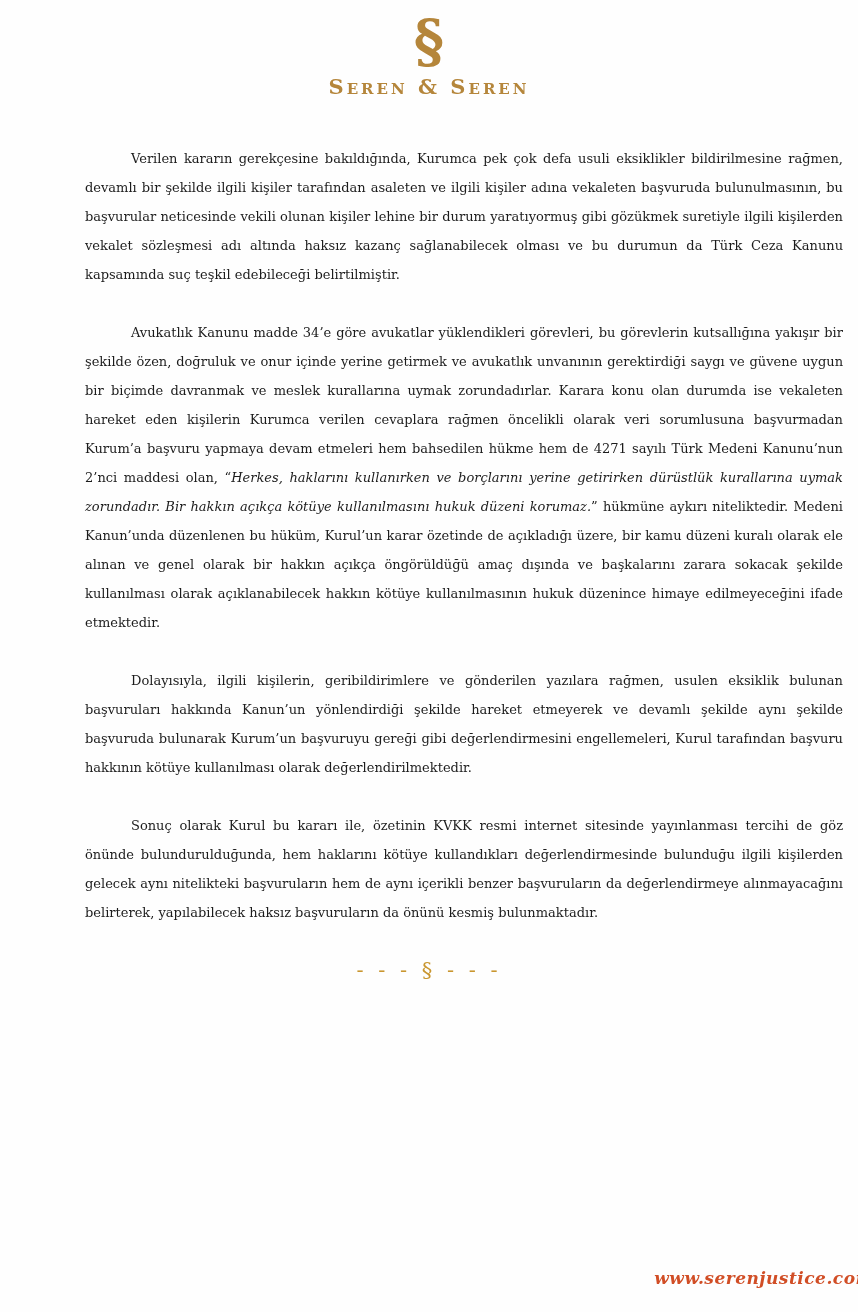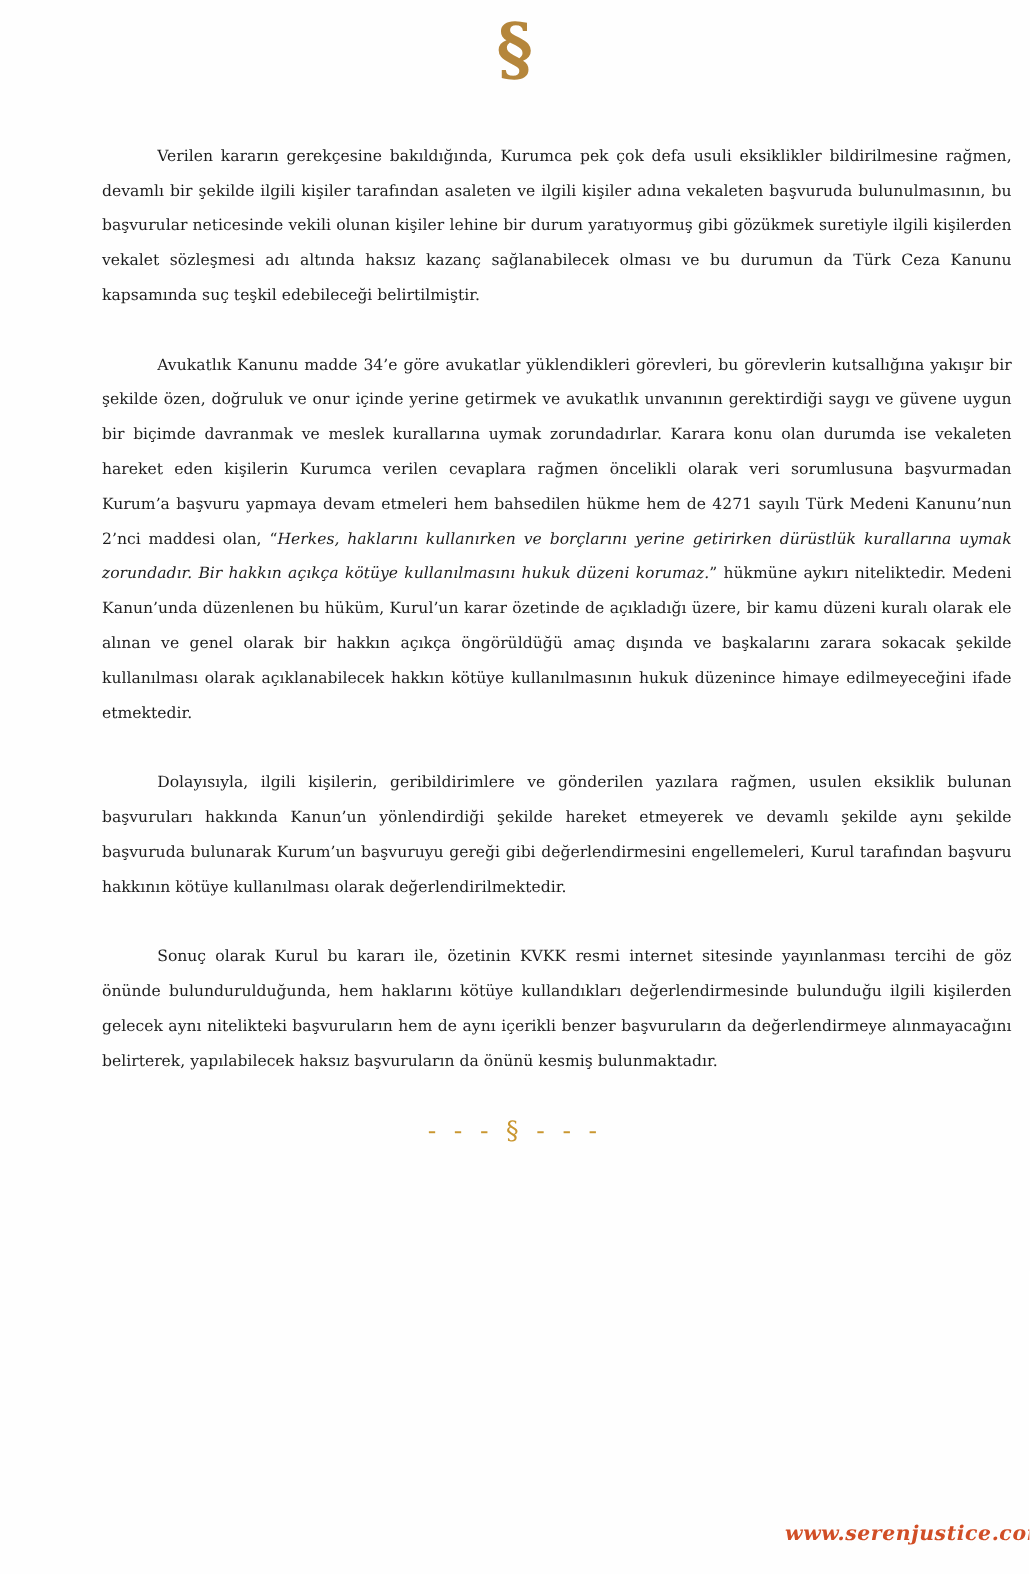--- a/index.html
+++ b/index.html
@@ -80,20 +80,21 @@
     letter-spacing: 0.5px;
   }
 </style>
 </head>
 <body>
 
 <div class="page">
 
   <div class="logo-block">
     <div class="logo-mark">§</div>
+    <div class="brand-name">Seren &amp; Seren</div>
   </div>
 
   <div class="doc-body">
     <p><span>Verilen kararın gerekçesine bakıldığında, Kurumca pek çok defa usuli eksiklikler bildirilmesine rağmen, devamlı bir şekilde ilgili kişiler tarafından asaleten ve ilgili kişiler adına vekaleten başvuruda bulunulmasının, bu başvurular neticesinde vekili olunan kişiler lehine bir durum yaratıyormuş gibi gözükmek suretiyle ilgili kişilerden vekalet sözleşmesi adı altında haksız kazanç sağlanabilecek olması ve bu durumun da Türk Ceza Kanunu kapsamında suç teşkil edebileceği belirtilmiştir.</span></p>
     <p><span>Avukatlık Kanunu madde 34’e göre avukatlar yüklendikleri görevleri, bu görevlerin kutsallığına yakışır bir şekilde özen, doğruluk ve onur içinde yerine getirmek ve avukatlık unvanının gerektirdiği saygı ve güvene uygun bir biçimde davranmak ve meslek kurallarına uymak zorundadırlar. Karara konu olan durumda ise vekaleten hareket eden kişilerin Kurumca verilen cevaplara rağmen öncelikli olarak veri sorumlusuna başvurmadan Kurum’a başvuru yapmaya devam etmeleri hem bahsedilen hükme hem de 4271 sayılı Türk Medeni Kanunu’nun 2’nci maddesi olan, “</span><span class="seg-italic">Herkes, haklarını kullanırken ve borçlarını yerine getirirken dürüstlük kurallarına uymak zorundadır. Bir hakkın açıkça kötüye kullanılmasını hukuk düzeni korumaz.</span><span>” hükmüne aykırı niteliktedir. Medeni Kanun’unda düzenlenen bu hüküm, Kurul’un karar özetinde de açıkladığı üzere, bir kamu düzeni kuralı olarak ele alınan ve genel olarak bir hakkın açıkça öngörüldüğü amaç dışında ve başkalarını zarara sokacak şekilde kullanılması olarak açıklanabilecek hakkın kötüye kullanılmasının hukuk düzenince himaye edilmeyeceğini ifade etmektedir.</span></p>
     <p><span>Dolayısıyla, ilgili kişilerin, geribildirimlere ve gönderilen yazılara rağmen, usulen eksiklik bulunan başvuruları hakkında Kanun’un yönlendirdiği şekilde hareket etmeyerek ve devamlı şekilde aynı şekilde başvuruda bulunarak Kurum’un başvuruyu gereği gibi değerlendirmesini engellemeleri, Kurul tarafından başvuru hakkının kötüye kullanılması olarak değerlendirilmektedir.</span></p>
     <p><span>Sonuç olarak Kurul bu kararı ile, özetinin KVKK resmi internet sitesinde yayınlanması tercihi de göz önünde bulundurulduğunda, hem haklarını kötüye kullandıkları değerlendirmesinde bulunduğu ilgili kişilerden gelecek aynı nitelikteki başvuruların hem de aynı içerikli benzer başvuruların da değerlendirmeye alınmayacağını belirterek, yapılabilecek haksız başvuruların da önünü kesmiş bulunmaktadır.</span></p>
   </div>
 
   <div class="section-separator">- - - § - - -</div>

